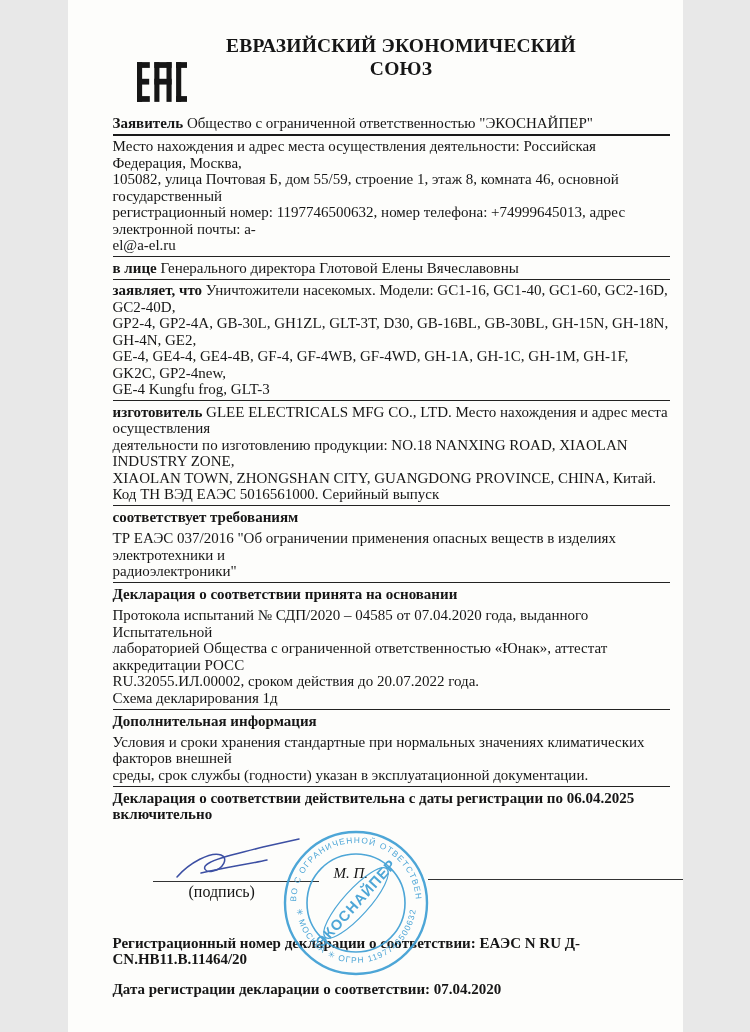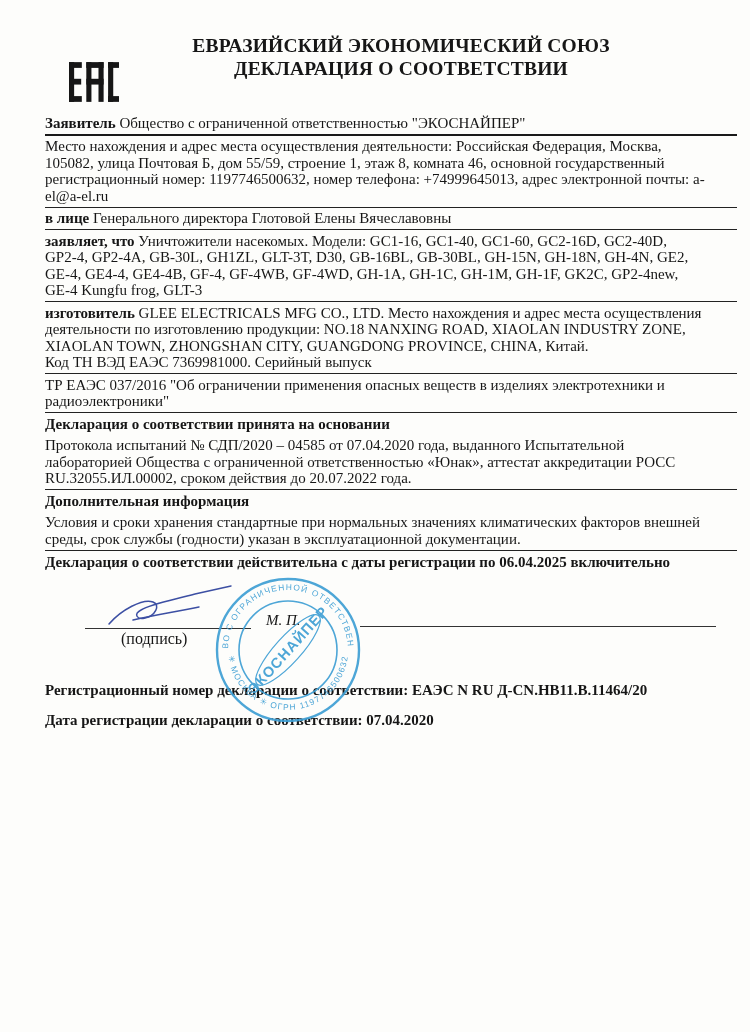--- a/index.html
+++ b/index.html
@@ -1,18 +1,18 @@
 <!DOCTYPE html>
 <html><head>
 <meta charset="utf-8">
 <style>
   html,body { margin:0; padding:0; background:#e8e8e8; }
   .page {
     position:relative;
-    width:750px; height:1032px;
+    width:615px; height:1032px;
     margin:0 auto;
     background:#fdfdfb;
     font-family:"Liberation Serif","DejaVu Serif",serif;
     font-size:15px; line-height:16.5px; color:#161616;
     box-sizing:border-box;
     padding:30px 13px 0 45px;
     overflow:hidden;
   }
   .header { position:relative; height:66px; }
   .eac { position:absolute; left:24px; top:20px; }
@@ -53,52 +53,52 @@
           <rect x="46" y="0" width="8" height="62"></rect>
           <rect x="27" y="0" width="27" height="9"></rect>
           <rect x="27" y="26" width="27" height="9"></rect>
         <rect x="61" y="0" width="8" height="62"></rect>
           <rect x="61" y="0" width="17" height="9"></rect>
           <rect x="61" y="53" width="17" height="9"></rect>
       </g>
     </svg>
     <div class="title">
       <div>ЕВРАЗИЙСКИЙ ЭКОНОМИЧЕСКИЙ СОЮЗ</div>
-      <div>ДЕКЛАРАЦИЯ О СООТВЕТСТВИИ</div>
     </div>
   </div>
 
   <div class="sec rul2 first"><b>Заявитель</b><span class="pre"> Общество с ограниченной ответственностью "ЭКОСНАЙПЕР"</span></div>
 
   <div class="sec rul"><span class="pre">Место нахождения и адрес места осуществления деятельности: Российская Федерация, Москва,
 105082, улица Почтовая Б, дом 55/59, строение 1, этаж 8, комната 46, основной государственный
 регистрационный номер: 1197746500632, номер телефона: +74999645013, адрес электронной почты: a-
 el@a-el.ru</span></div>
 
   <div class="sec rul"><b>в лице</b><span class="pre"> Генерального директора Глотовой Елены Вячеславовны</span></div>
 
   <div class="sec rul"><b>заявляет, что</b><span class="pre"> Уничтожители насекомых.  Модели: GC1-16, GC1-40, GC1-60, GC2-16D, GC2-40D,
 GP2-4, GP2-4A, GB-30L, GH1ZL, GLT-3T, D30, GB-16BL, GB-30BL, GH-15N, GH-18N, GH-4N, GE2,
 GE-4, GE4-4, GE4-4B, GF-4, GF-4WB, GF-4WD, GH-1A, GH-1C, GH-1M, GH-1F, GK2C, GP2-4new,
 GE-4 Kungfu frog, GLT-3</span></div>
 
   <div class="sec rul"><b>изготовитель</b><span class="pre"> GLEE ELECTRICALS MFG CO., LTD. Место нахождения и адрес места осуществления
 деятельности по изготовлению продукции: NO.18 NANXING ROAD, XIAOLAN INDUSTRY ZONE,
 XIAOLAN TOWN, ZHONGSHAN CITY, GUANGDONG PROVINCE, CHINA, Китай.
-Код ТН ВЭД ЕАЭС 7369981000. Серийный выпуск</span></div>
+Код ТН ВЭД ЕАЭС 5016561000. Серийный выпуск</span></div>
 
+  <div class="hrow">соответствует требованиям</div>
 
   <div class="sec rul"><span class="pre">ТР ЕАЭС 037/2016 "Об ограничении применения опасных веществ в изделиях электротехники и
 радиоэлектроники"</span></div>
 
   <div class="hrow">Декларация о соответствии принята на основании</div>
 
   <div class="sec rul"><span class="pre">Протокола испытаний № СДП/2020 – 04585  от 07.04.2020 года, выданного Испытательной
 лабораторией Общества с ограниченной ответственностью «Юнак», аттестат аккредитации РОСС
-RU.32055.ИЛ.00002, сроком действия до 20.07.2022 года.</span></div>
+RU.32055.ИЛ.00002, сроком действия до 20.07.2022 года.</span><div>Схема декларирования 1д</div></div>
 
   <div class="hrow">Дополнительная информация</div>
 
   <div class="sec rul"><span class="pre">Условия и сроки хранения стандартные при нормальных значениях климатических факторов внешней
 среды, срок службы (годности) указан в эксплуатационной документации.</span></div>
 
   <div class="hrow">Декларация о соответствии действительна с даты регистрации по 06.04.2025 включительно</div>
 
   <div class="sig-block">
     <svg class="sig-svg" width="150" height="48" viewBox="0 0 150 48">

